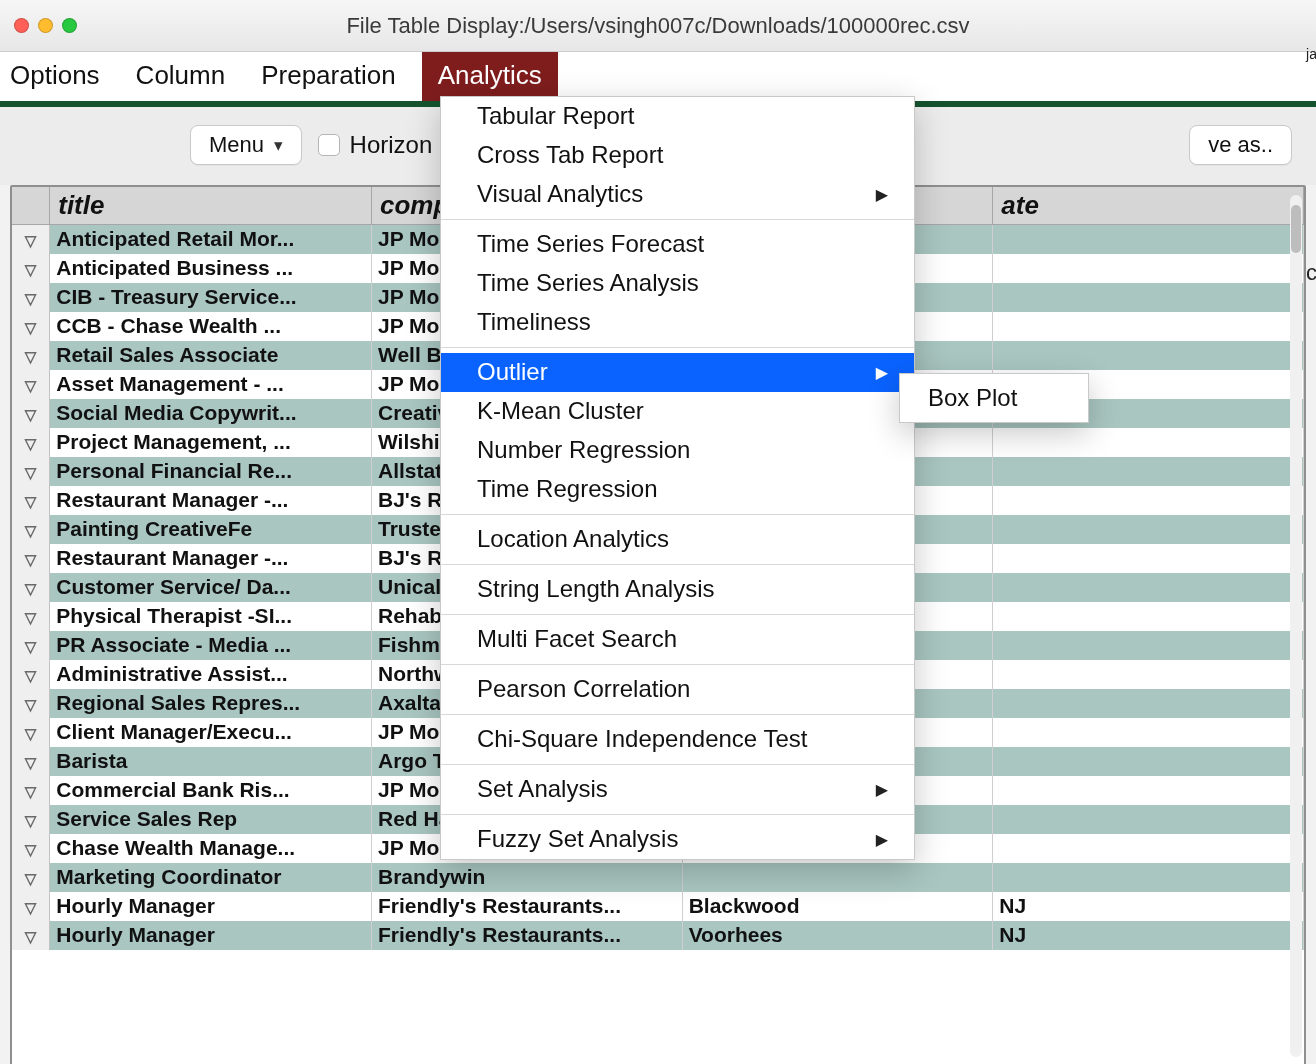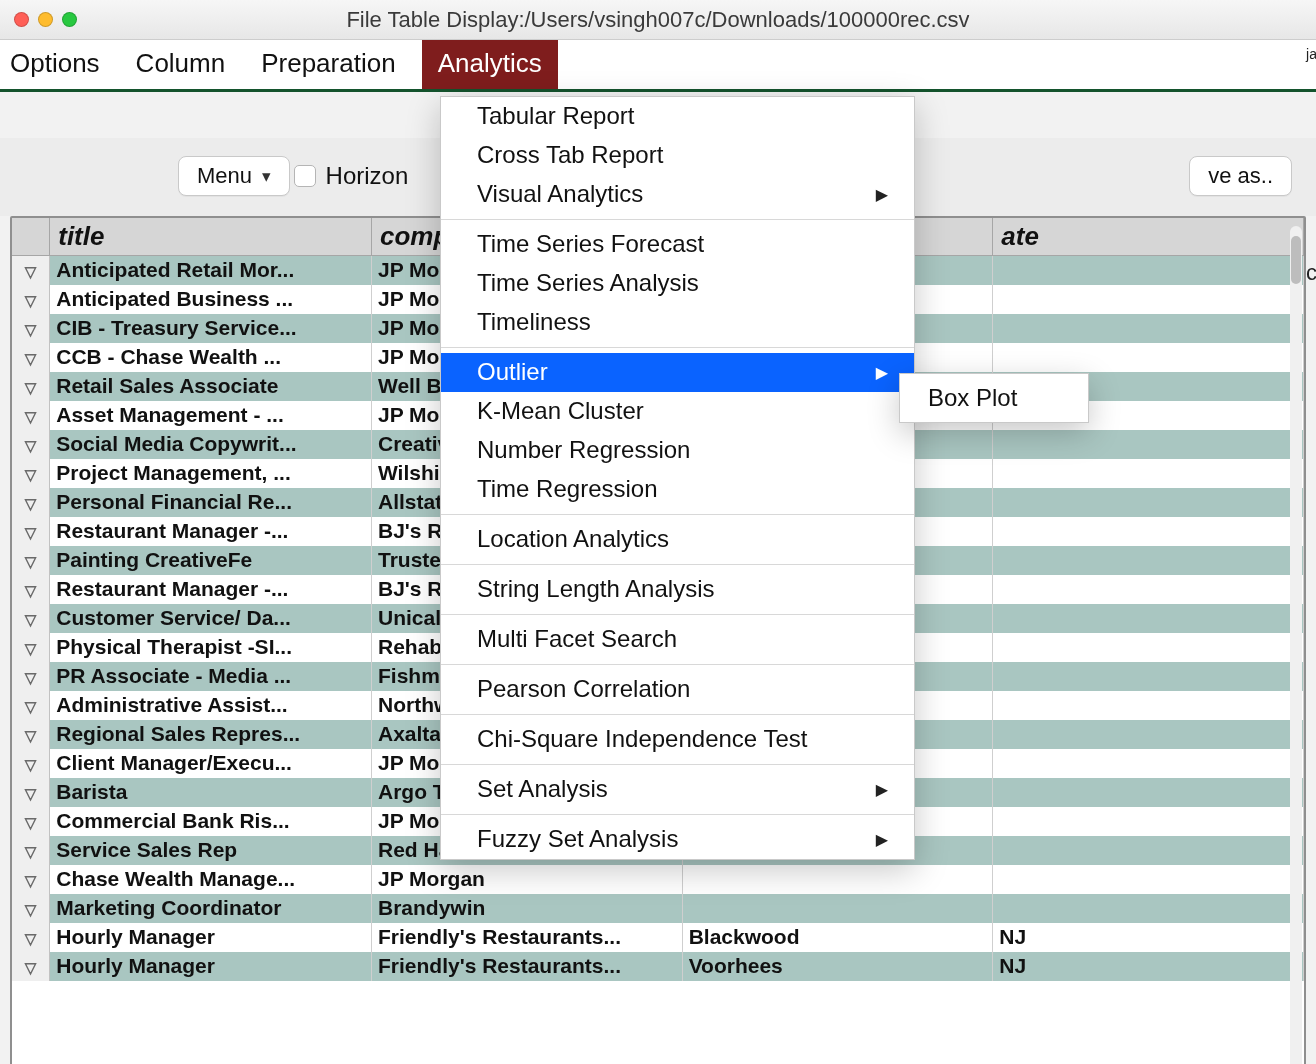--- a/index.html
+++ b/index.html
@@ -7,21 +7,21 @@
   body {
     font-family: "Helvetica Neue", Helvetica, Arial, sans-serif;
     font-size: 22px;
     background: #f2f2f2;
     color: #111;
     overflow: hidden;
   }
 
   
   .titlebar {
-    height: 40px;
+    height: 52px;
     display: flex;
     align-items: center;
     background: linear-gradient(#f6f6f6, #e7e7e7);
     border-bottom: 1px solid #cdcdcd;
     padding: 0 14px;
     position: relative;
   }
   .traffic-lights { display: flex; gap: 9px; margin-right: 18px; }
   .tl { width: 15px; height: 15px; border-radius: 50%; border: 1px solid rgba(0,0,0,0.18); }
   .tl-close  { background: #ff5f57; }
@@ -31,41 +31,40 @@
     position: absolute; left: 50%; transform: translateX(-50%);
     font-size: 22px; color: #3a3a3a;
     white-space: nowrap; overflow: hidden; text-overflow: ellipsis; max-width: 85%;
   }
 
   
   .menubar {
     display: flex;
     align-items: stretch;
     background: #fff;
-    border-bottom: 3px solid #14532d;
+    border-bottom: 6px solid #14532d;
   }
   .menubar-item {
     padding: 8px 26px 10px 10px;
     font-size: 26px;
     cursor: default;
   }
   .menubar-item.active {
     background: #7f1d1d;
     color: #fff;
     padding-left: 16px; padding-right: 16px;
   }
 
   
   .toolbar {
     display: flex;
     align-items: center;
-    gap: 4px;
+    gap: 16px;
     padding: 18px 24px 20px 24px;
     background: #ececec;
-    margin-top: 46px;
   }
   .toolbar .spacer-left { width: 150px; }
   .btn {
     display: inline-flex; align-items: center;
     background: #fff;
     border: 1px solid #c9c9c9;
     border-radius: 8px;
     padding: 6px 18px;
     font-size: 22px;
     box-shadow: 0 1px 0 rgba(0,0,0,0.04);

